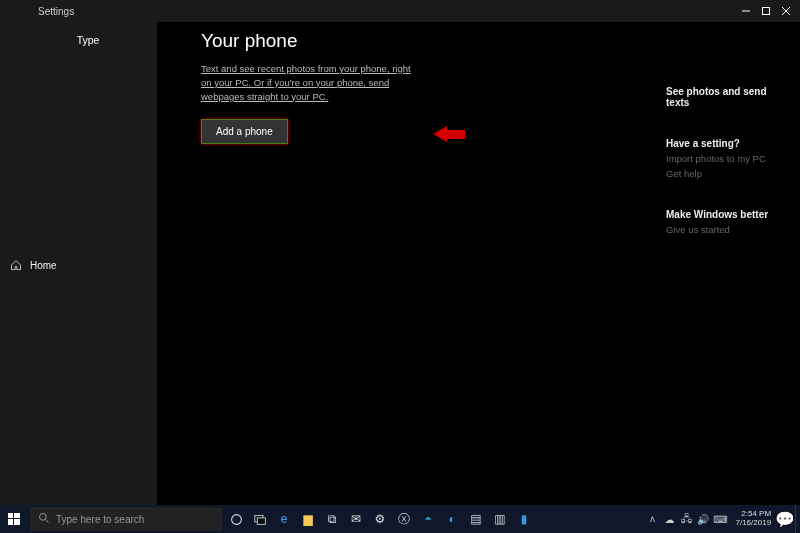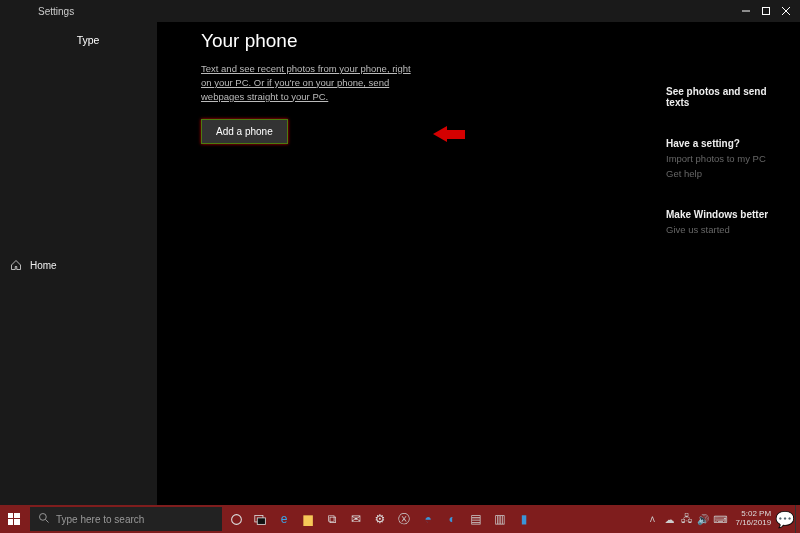--- a/index.html
+++ b/index.html
@@ -35,21 +35,21 @@
 .arrow-shaft { width: 18px; height: 9px; background: #d40000; }
 
 
 .rightpane { width: 138px; padding: 34px 10px 10px 4px; font-size: 9.5px; color: #ccc; }
 .rightpane h4 { font-size: 10px; font-weight: 600; color: #eee; margin-bottom: 4px; margin-top: 30px; }
 .rightpane p { color: #888; line-height: 1.4; margin-bottom: 4px; }
 .rightpane .section { margin-bottom: 22px; }
 .rightpane .link { color: #666; display: block; margin-top: 4px; }
 
 
-.taskbar { position: absolute; bottom: 0; left: 0; right: 0; height: 28px; background: #7f1d1d; display: flex; align-items: center; }
+.taskbar { position: absolute; bottom: 0; left: 0; right: 0; height: 28px; background: #0f172a; display: flex; align-items: center; }
 .start-btn { width: 28px; height: 28px; display: flex; align-items: center; justify-content: center; }
 .start-btn svg { width: 12px; height: 12px; }
 .task-search { display: flex; align-items: center; gap: 6px; background: #222; height: 24px; width: 192px; margin: 2px 2px; padding: 0 8px; font-size: 10px; color: #999; }
 .task-icons { display: flex; align-items: center; height: 100%; }
 .task-icon { width: 24px; height: 28px; display: flex; align-items: center; justify-content: center; font-size: 12px; color: #ddd; }
 .task-spacer { flex: 1; }
 .systray { display: flex; align-items: center; gap: 3px; padding: 0 4px; }
 .systray .tray-icon { width: 14px; height: 28px; display: flex; align-items: center; justify-content: center; font-size: 10px; color: #ccc; }
 .clock { font-size: 8px; line-height: 1.1; color: #ddd; text-align: right; padding: 0 4px; }
 .desktop-peek { width: 5px; height: 28px; border-left: 1px solid #333; }
@@ -170,18 +170,18 @@
   </div>
   <div class="task-spacer"></div>
   <div class="systray">
     <div class="tray-icon">˄</div>
     <div class="tray-icon">☁</div>
     <div class="tray-icon">🖧</div>
     <div class="tray-icon">🔊</div>
     <div class="tray-icon">⌨</div>
   </div>
   <div class="clock">
-    <div>5:02 PM</div>
+    <div>2:54 PM</div>
     <div>7/16/2019</div>
   </div>
   <div class="tray-icon">💬</div>
   <div class="desktop-peek"></div>
 </div>
 
 </body></html>

